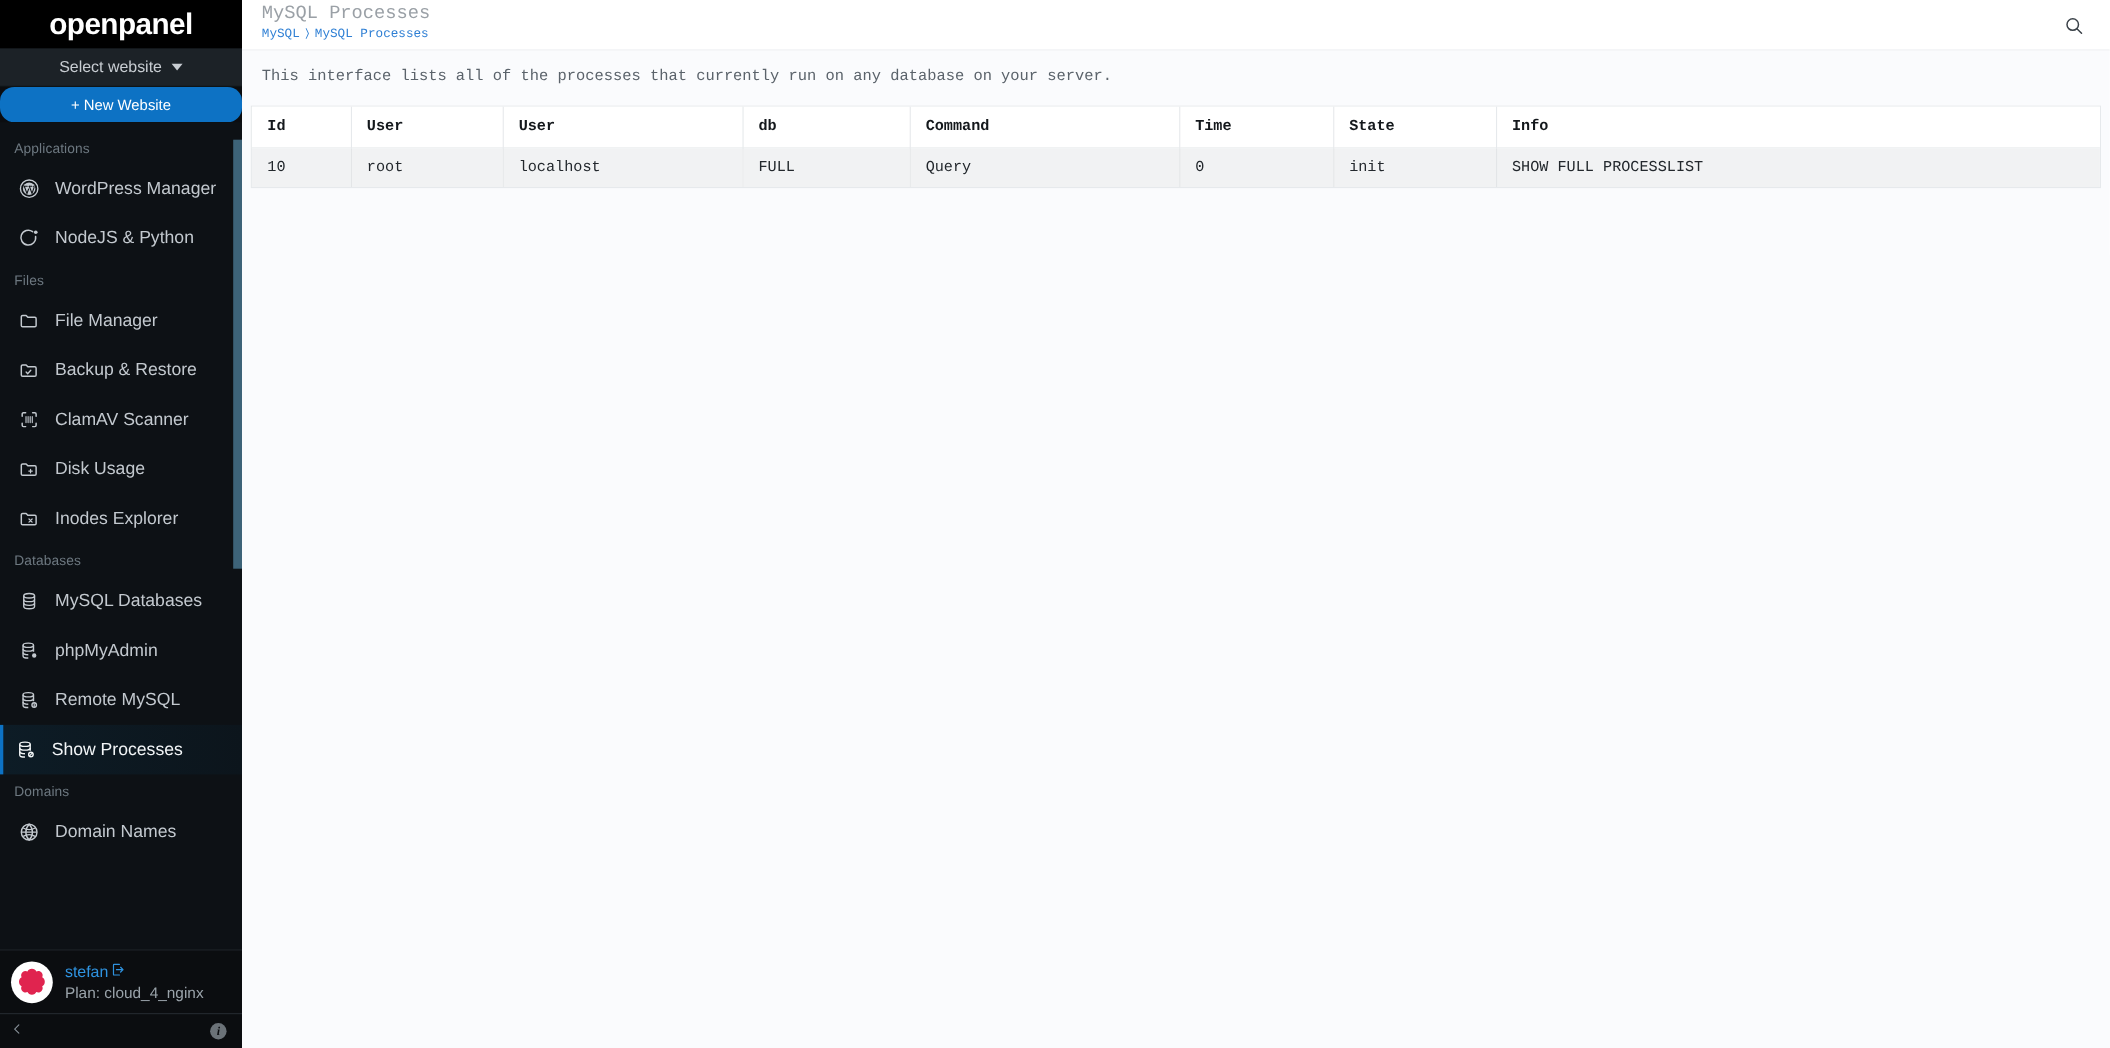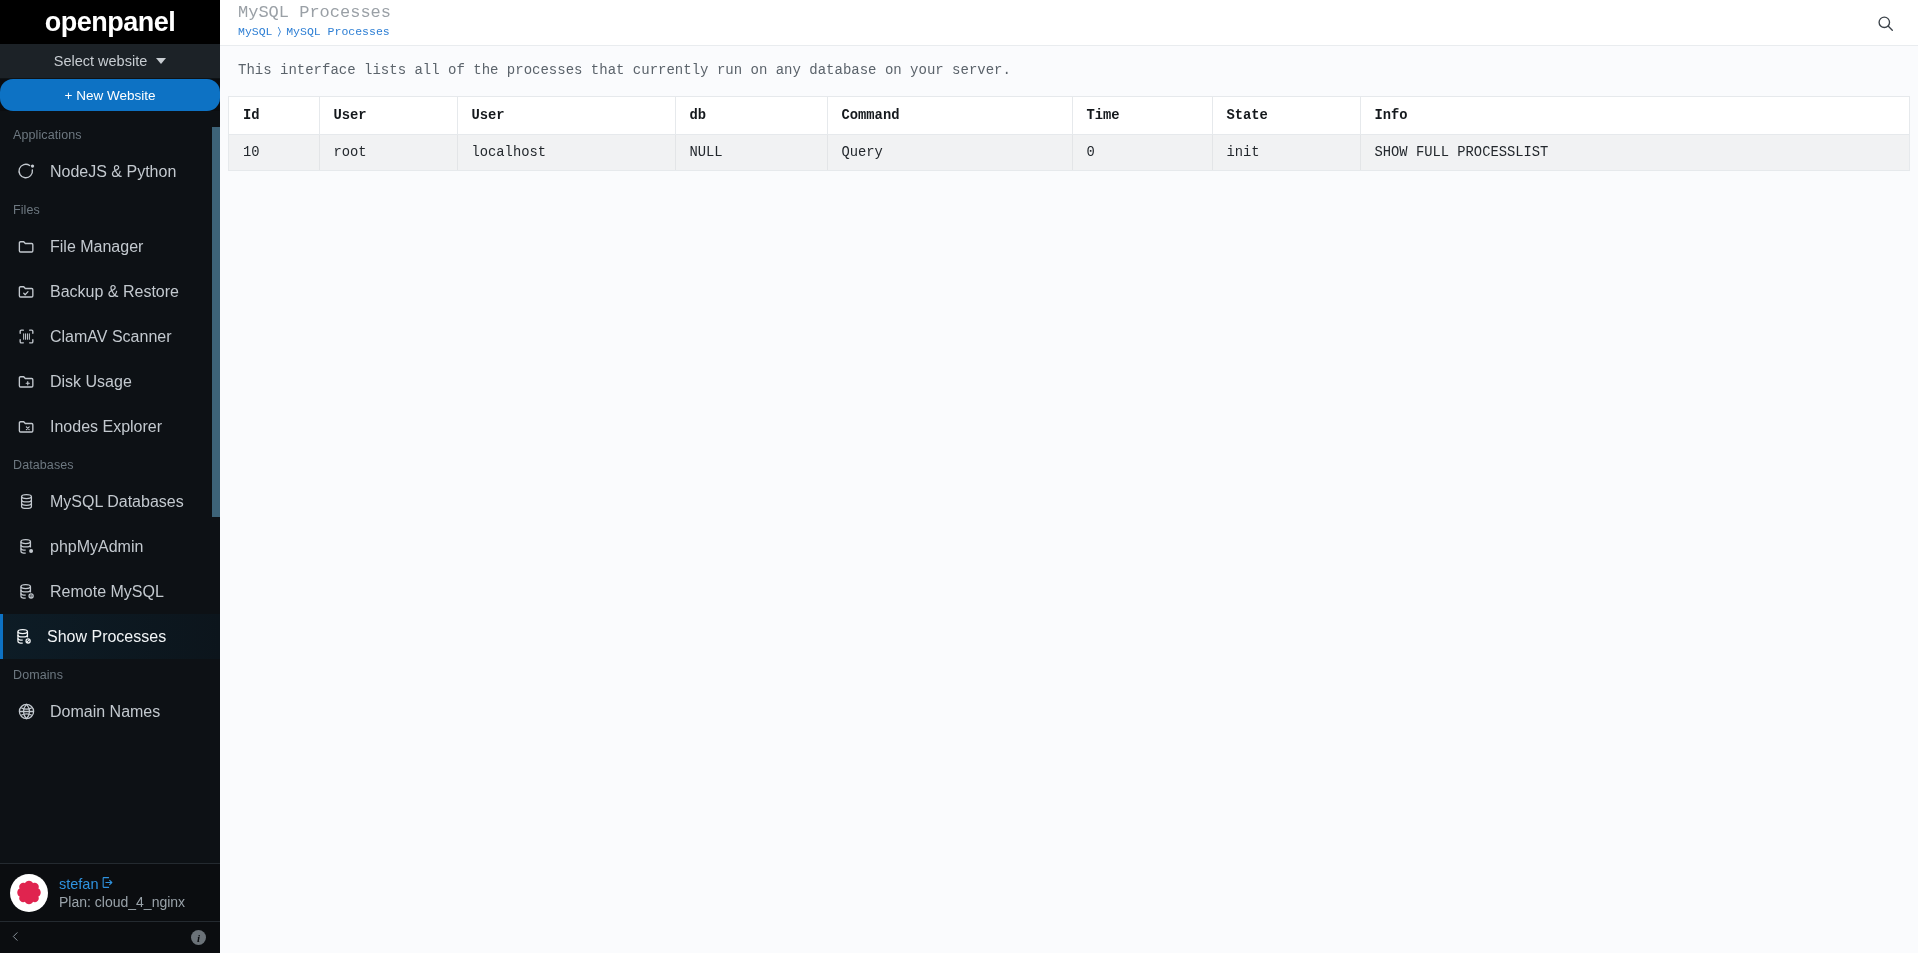--- a/index.html
+++ b/index.html
@@ -269,20 +269,31 @@
 
     <div class="new-website">
       <span>+ New Website</span>
     </div>
 
     <div class="nav-scroll">
       <div class="nav-inner">
 
         <div class="nav-section-label">Applications</div>
 
+        <div class="nav-item">
+          <span class="ico">
+            <svg width="19" height="19" viewBox="0 0 24 24" fill="none" stroke="#c3c9cf" stroke-width="1.6">
+              <circle cx="12" cy="12" r="10"></circle>
+                <circle cx="12" cy="12" r="7.2" fill="#c3c9cf" stroke="none"></circle>
+              <path d="M6.4 9.2l3.1 8.4 1.9-5.2M12.2 9.2l3.1 8.4 2.2-6.4c.3-.9.1-1.7-.3-2" stroke="#0d1115" stroke-width="1.2" stroke-linecap="round"></path>
+              <path d="M6.6 9.2h3.2M11.9 9.2h3.3" stroke="#0d1115" stroke-width="1.2" stroke-linecap="round"></path>
+            </svg>
+          </span>
+          <span class="lbl">WordPress Manager</span>
+        </div>
 
         <div class="nav-item">
           <span class="ico">
             <svg width="19" height="19" viewBox="0 0 24 24" fill="none" stroke="#c3c9cf" stroke-width="1.7" stroke-linecap="round">
               <path d="M16 4.5A8.5 8.5 0 1 0 19.4 10"></path>
               <circle cx="19.6" cy="5.2" r="2.1" fill="#c3c9cf" stroke="none"></circle>
             </svg>
           </span>
           <span class="lbl">NodeJS &amp; Python</span>
         </div>
@@ -488,21 +499,21 @@
               <th>Time</th>
               <th>State</th>
               <th>Info</th>
             </tr>
           </thead>
           <tbody>
             <tr>
               <td>10</td>
               <td>root</td>
               <td>localhost</td>
-              <td>NULL</td>
+              <td>FULL</td>
               <td>Query</td>
               <td>0</td>
               <td>init</td>
               <td>SHOW FULL PROCESSLIST</td>
             </tr>
           </tbody>
         </table>
       </div>
     </div>
 

